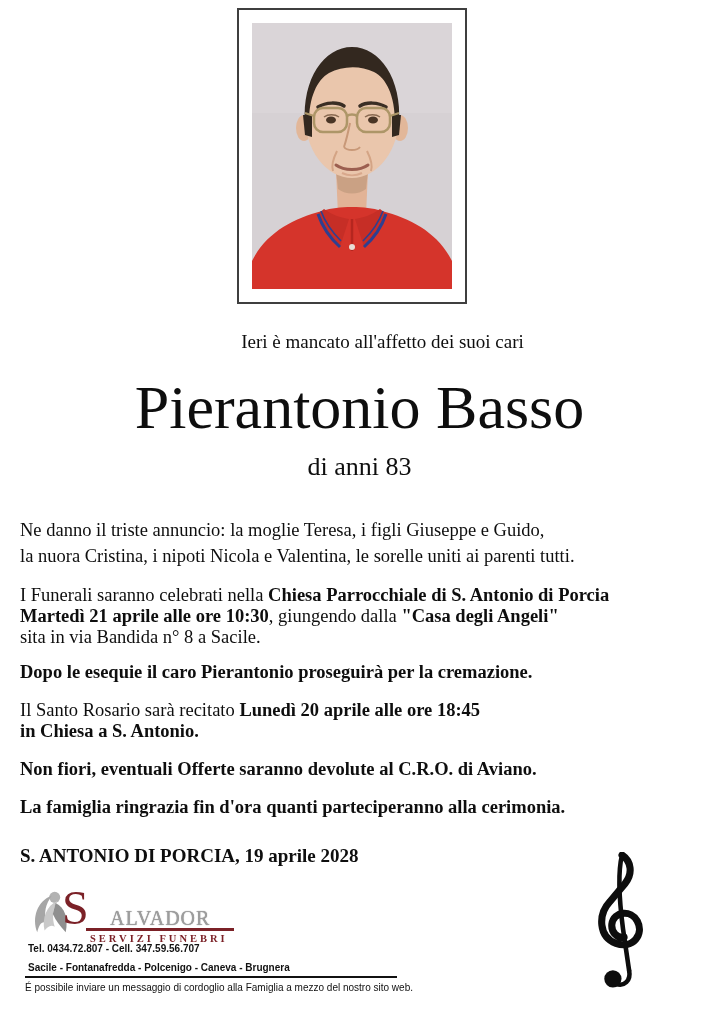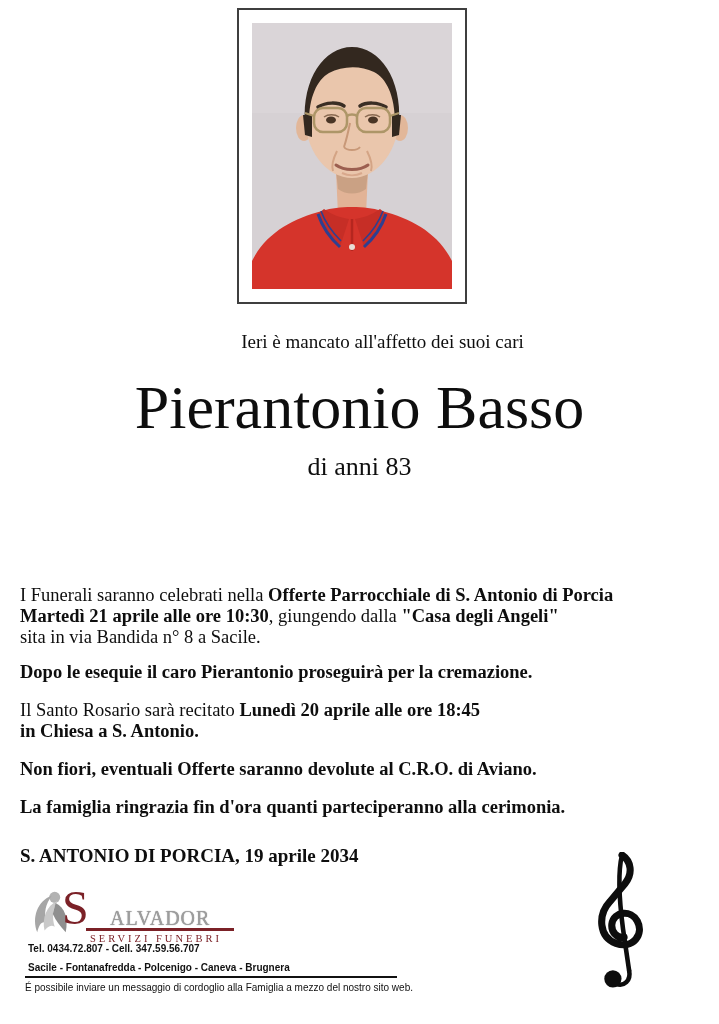--- a/index.html
+++ b/index.html
@@ -32,21 +32,21 @@
   
   #agency{left:28px;top:888px;width:420px;height:130px;font-family:"Liberation Sans",sans-serif;}
   #angel{left:0;top:2px;}
   #brand-initial{left:34px;top:-4px;font-family:"Liberation Serif",serif;
     font-size:48px;line-height:48px;color:#7b2127;}
   #brand-rest{left:82px;top:20px;font-family:"Liberation Serif",serif;
     font-size:20px;line-height:20px;letter-spacing:1px;color:#9d9d9d;
     text-shadow:0 0 1px #787878;}
   #brand-bar{left:58px;top:40px;width:148px;height:3px;background:#7b2127;}
   #brand-sub{left:62px;top:45px;font-family:"Liberation Serif",serif;
-    font-size:10.5px;letter-spacing:3px;color:#7b2127;font-weight:normal;}
+    font-size:10.5px;letter-spacing:3px;color:#7b2127;font-weight:bold;}
   #phones{left:0;top:55px;font-size:10px;font-weight:bold;color:#111;}
   #towns{left:0;top:74px;font-size:10px;font-weight:bold;color:#111;}
   #divider{left:-3px;top:88px;width:372px;height:2px;background:#111;}
   #condolence{left:-3px;top:94px;font-size:10px;color:#111;}
   #website{left:-3px;top:108px;font-size:10px;font-weight:bold;color:#111;margin-top:32px;}
   
   #clef{left:592px;top:852px;}
 </style>
 </head>
 <body>
@@ -103,39 +103,43 @@
       <path d="M84,142 C92,148 108,148 116,142" stroke="#9c5f50" stroke-width="3" fill="none" stroke-linecap="round"></path>
       <path d="M90,150 C96,153 104,153 110,150" stroke="#d8a88c" stroke-width="2" fill="none"></path>
     </svg>
   </div>
 
   <div id="intro" class="abs center">Ieri è mancato all'affetto dei suoi cari</div>
 
   <div id="name" class="abs center">Pierantonio Basso</div>
   <div id="age" class="abs center">di anni 83</div>
 
+  <div id="p-announce" class="abs para">
+    <span>Ne danno il triste annuncio: la moglie Teresa, i figli Giuseppe e Guido,</span><br>
+    <span>la nuora Cristina, i nipoti Nicola e Valentina, le sorelle uniti ai parenti tutti.</span>
+  </div>
 
   <div id="p-funeral" class="abs para">
-    <span>I Funerali saranno celebrati nella </span><span class="b">Offerte Parrocchiale di S. Antonio di Porcia</span><br>
+    <span>I Funerali saranno celebrati nella </span><span class="b">Chiesa Parrocchiale di S. Antonio di Porcia</span><br>
     <span class="b">Martedì 21 aprile alle ore 10:30</span><span>, giungendo dalla </span><span class="b">"Casa degli Angeli"</span><br>
     <span>sita in via Bandida n° 8 a Sacile.</span>
   </div>
 
   <div id="p-cremation" class="abs para">Dopo le esequie il caro Pierantonio proseguirà per la cremazione.</div>
 
   <div id="p-rosary" class="abs para">
     <span>Il Santo Rosario sarà recitato </span><span class="b">Lunedì 20 aprile alle ore 18:45</span><br>
     <span class="b">in Chiesa a S. Antonio.</span>
   </div>
 
   <div id="p-offer" class="abs para">Non fiori, eventuali Offerte saranno devolute al C.R.O. di Aviano.</div>
 
   <div id="p-thanks" class="abs para">La famiglia ringrazia fin d'ora quanti parteciperanno alla cerimonia.</div>
 
-  <div id="place-date" class="abs">S. ANTONIO DI PORCIA, 19 aprile 2034</div>
+  <div id="place-date" class="abs">S. ANTONIO DI PORCIA, 19 aprile 2028</div>
 
   <div id="agency" class="abs">
     <svg id="angel" class="abs" width="46" height="46" viewBox="0 0 46 50">
       <circle cx="27" cy="8" r="6" fill="#b2b2b2"></circle>
       <path d="M8,46 C2,30 8,12 24,6 C17,15 15,25 18,36 C13,33 10,38 8,46 Z" fill="#a6a6a6"></path>
       <path d="M16,44 C13,31 18,17 30,12 C25,20 24,30 27,40 C23,37 19,40 16,44 Z" fill="#c9c9c9"></path>
       <path d="M28,14 C38,19 42,30 39,46 C33,39 28,33 25,26 Z" fill="#8f8f8f"></path>
     </svg>
     <span id="brand-initial" class="abs">S</span>
     <span id="brand-rest" class="abs">ALVADOR</span>

